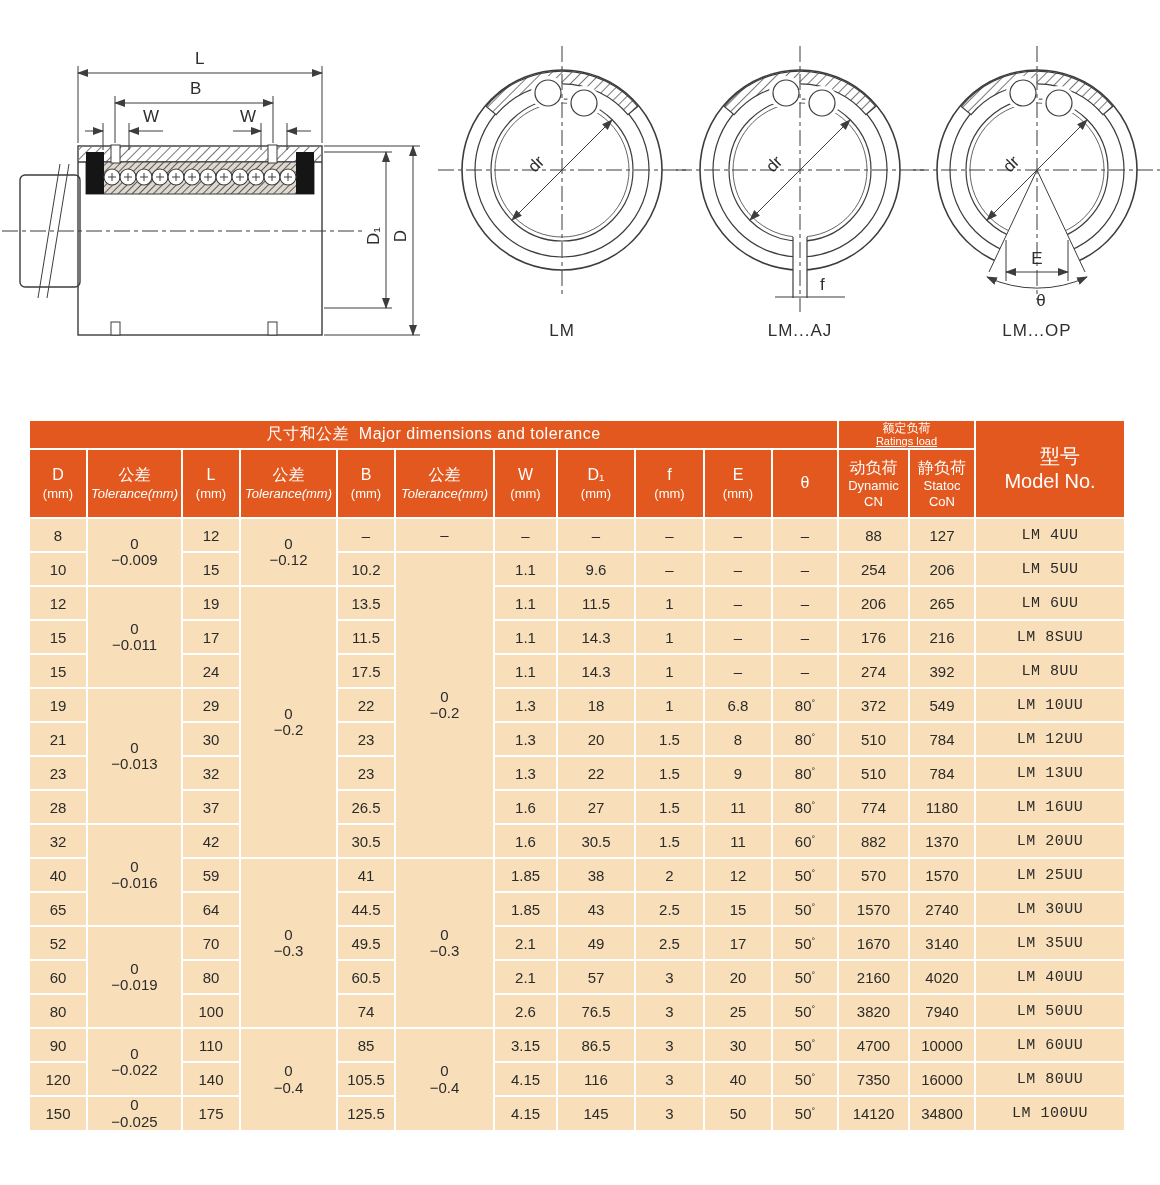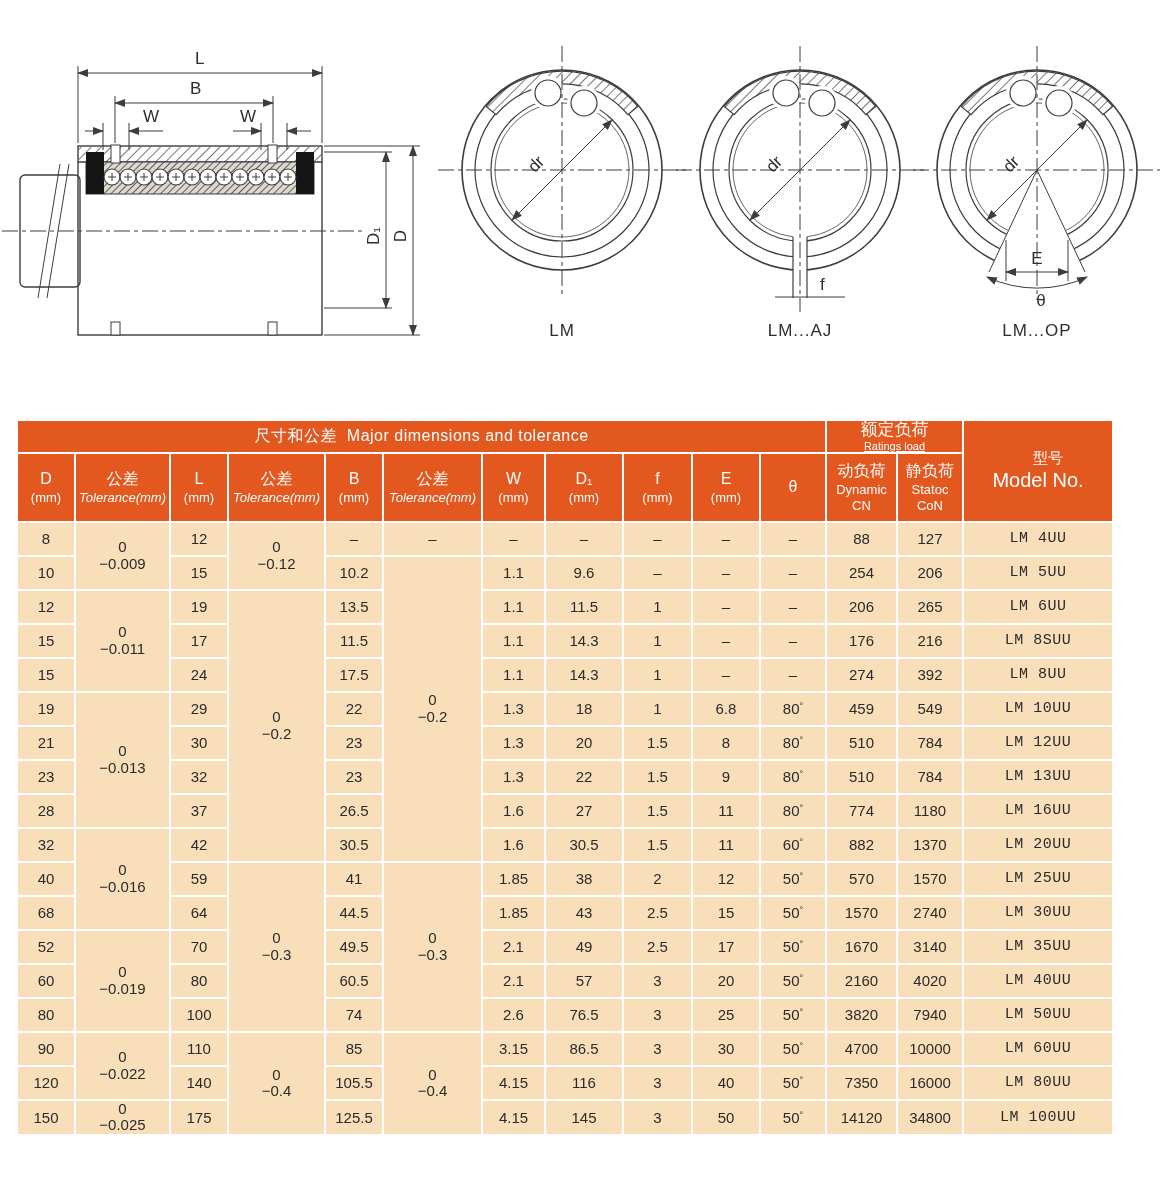--- a/index.html
+++ b/index.html
@@ -5,30 +5,30 @@
   html,body{margin:0;padding:0;background:#fff;width:1160px;height:1185px;overflow:hidden;
     font-family:"Liberation Sans","DejaVu Sans",sans-serif;}
   #stage{position:relative;width:1160px;height:1185px;background:#fff;}
   
   #drawings{position:absolute;left:0;top:0;}
   .cl{stroke-dasharray:16 4 4 4;stroke-width:1;}
   .thin{stroke-width:1;}
   .lbl{font:17px "Liberation Sans","DejaVu Sans",sans-serif;fill:#2e2e2e;stroke:none;}
   .cap{font:17px "Liberation Sans","DejaVu Sans",sans-serif;fill:#2e2e2e;stroke:none;letter-spacing:1px;}
   
-  #spec-table{position:absolute;left:16px;top:419px;width:1096px;border-collapse:collapse;table-layout:fixed;}
+  #spec-table{position:absolute;left:28px;top:419px;width:1096px;border-collapse:collapse;table-layout:fixed;}
   #spec-table th,#spec-table td{border:2px solid #ffffff;padding:0;text-align:center;vertical-align:middle;
     overflow:hidden;}
   #spec-table thead th{background:#e2581e;color:#ffffff;font-weight:normal;}
   #spec-table tbody td{background:#f8dfba;color:#2b2b2b;font-size:15px;}
   tr.r1{height:29px;} tr.r2{height:69px;} tbody tr{height:34px;}
   .group-h{font-size:16px;white-space:pre-wrap;letter-spacing:0.5px;}
   .ratings-h div{line-height:1.1;}
-  .ratings-h .zh{font-size:17px;} .ratings-h .en{font-size:11px;text-decoration:underline;}
-  .model-h div{line-height:1.25;} .model-h .zh{font-size:15px;padding-left:20px;} .model-h .en{font-size:20px;}
+  .ratings-h .zh{font-size:12px;} .ratings-h .en{font-size:11px;text-decoration:underline;}
+  .model-h div{line-height:1.25;} .model-h .zh{font-size:20px;padding-left:20px;} .model-h .en{font-size:20px;}
   #spec-table thead .l1{font-size:16px;line-height:1.3;} #spec-table thead .l2{font-size:13px;line-height:1.2;}
   th.c1 .l2,th.c3 .l2,th.c5 .l2{font-size:11.5px;font-style:italic;}
   th.c11 div,th.c12 div{font-size:13px;line-height:1.15;}
   td.tol{font-size:14.5px;line-height:1.1;}
   td.model{letter-spacing:0.5px;font-family:Liberation Mono, monospace;}
   td sup{font-size:9px;position:relative;top:1px;}
 </style>
 </head>
 <body>
 
@@ -375,21 +375,21 @@
         <tr>
           <td>19</td>
           <td class="tol" rowspan="4">0<br>−0.013</td>
           <td>29</td>
           <td>22</td>
           <td>1.3</td>
           <td>18</td>
           <td>1</td>
           <td>6.8</td>
           <td>80<sup>°</sup></td>
-          <td>459</td>
+          <td>372</td>
           <td>549</td>
           <td class="model">LM 10UU</td>
         </tr>
         <tr>
           <td>21</td>
           <td>30</td>
           <td>23</td>
           <td>1.3</td>
           <td>20</td>
           <td>1.5</td>
@@ -448,21 +448,21 @@
           <td>1.85</td>
           <td>38</td>
           <td>2</td>
           <td>12</td>
           <td>50<sup>°</sup></td>
           <td>570</td>
           <td>1570</td>
           <td class="model">LM 25UU</td>
         </tr>
         <tr>
-          <td>68</td>
+          <td>65</td>
           <td>64</td>
           <td>44.5</td>
           <td>1.85</td>
           <td>43</td>
           <td>2.5</td>
           <td>15</td>
           <td>50<sup>°</sup></td>
           <td>1570</td>
           <td>2740</td>
           <td class="model">LM 30UU</td>

